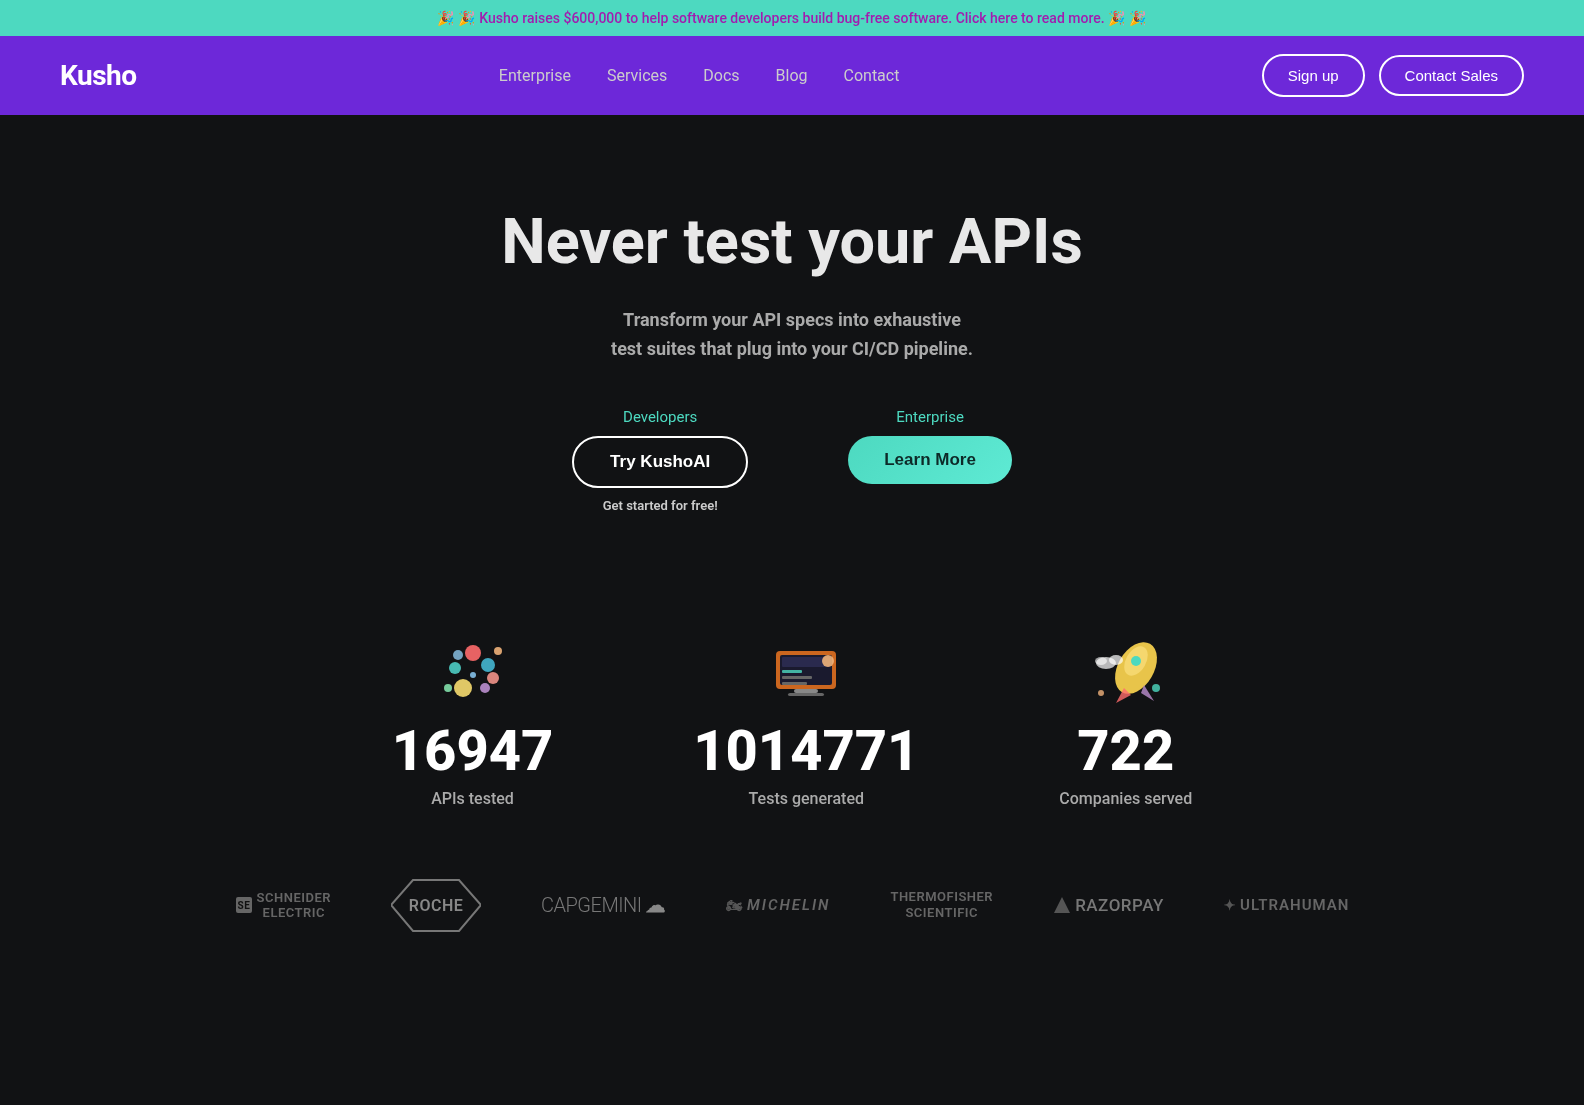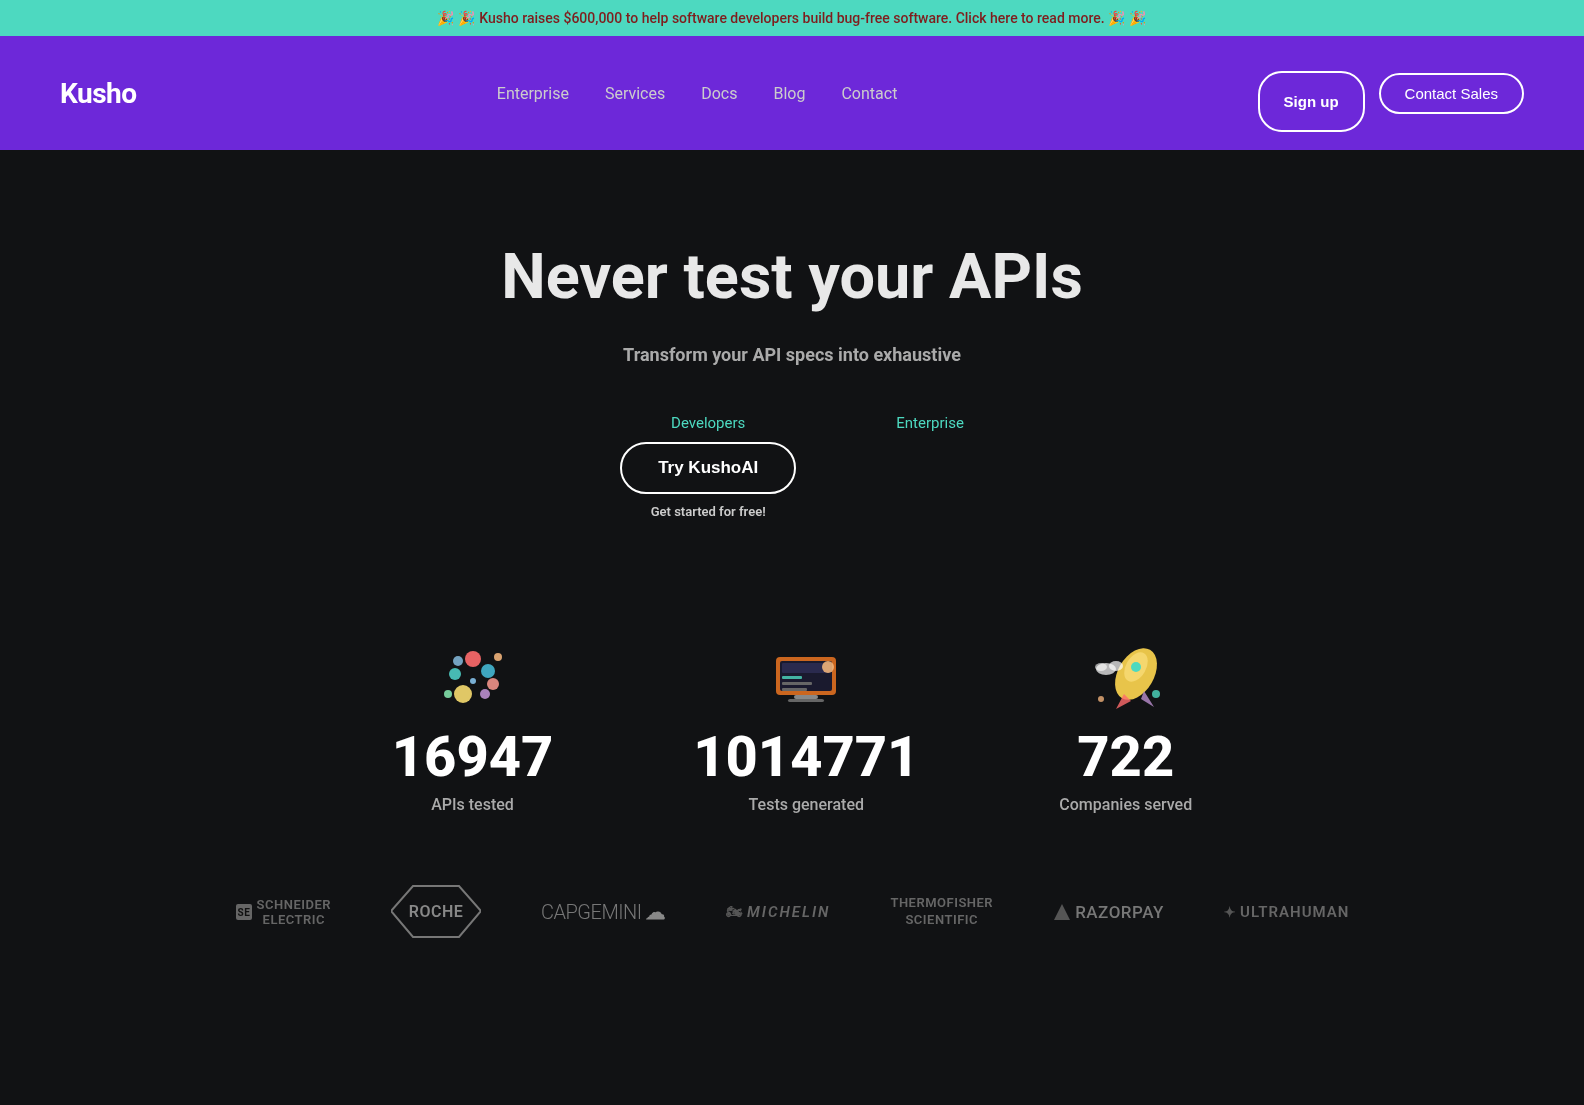--- a/index.html
+++ b/index.html
@@ -8,21 +8,21 @@
       color: #ffffff;
       font-family: -apple-system, BlinkMacSystemFont, 'Segoe UI', Roboto, sans-serif;
       width: 1584px;
       min-height: 1105px;
       overflow-x: hidden;
     }
 
     
     .announcement-bar {
       background-color: #4dd9c0;
-      color: #7f1d1d;
+      color: #a21caf;
       text-align: center;
       padding: 10px 20px;
       font-size: 14px;
       font-weight: 500;
       cursor: pointer;
     }
 
     
     .navbar {
       display: flex;
@@ -49,26 +49,25 @@
     }
     .navbar-actions {
       display: flex;
       gap: 14px;
       align-items: center;
     }
     .btn-signup {
       background: transparent;
       border: 2px solid #ffffff;
       color: #ffffff;
-      padding: 20px 24px;
+      padding: 11px 24px;
       border-radius: 24px;
       font-size: 15px;
       cursor: pointer;
-      font-weight: 700;
-      margin-top: 17px;
+      font-weight: 400;
     }
     .btn-contact {
       background: transparent;
       border: 2px solid #ffffff;
       color: #ffffff;
       padding: 10px 24px;
       border-radius: 24px;
       font-size: 15px;
       cursor: pointer;
       font-weight: 500;
@@ -231,31 +230,33 @@
   </div>
 </nav>
 
 <section class="hero">
   <h1 class="hero-title">
     <span class="white-text">Never test your APIs</span><br>
   </h1>
 
   <p class="hero-subtitle">
     <span>Transform your API specs into exhaustive</span><br>
+    <span>test suites that plug into your CI/CD pipeline.</span>
   </p>
 
   <div class="cta-group">
     <div class="cta-item">
       <span class="cta-label">Developers</span>
       <button class="btn-try">Try KushoAI</button>
       <span class="cta-sub">Get started for free!</span>
     </div>
 
     <div class="cta-item">
       <span class="cta-label">Enterprise</span>
+      <button class="btn-learn">Learn More</button>
     </div>
   </div>
 </section>
 
 <section class="stats-section">
 
   <div class="stat-item">
     <div class="blob-icon">
 
       <svg width="80" height="80" viewBox="0 0 80 80">

